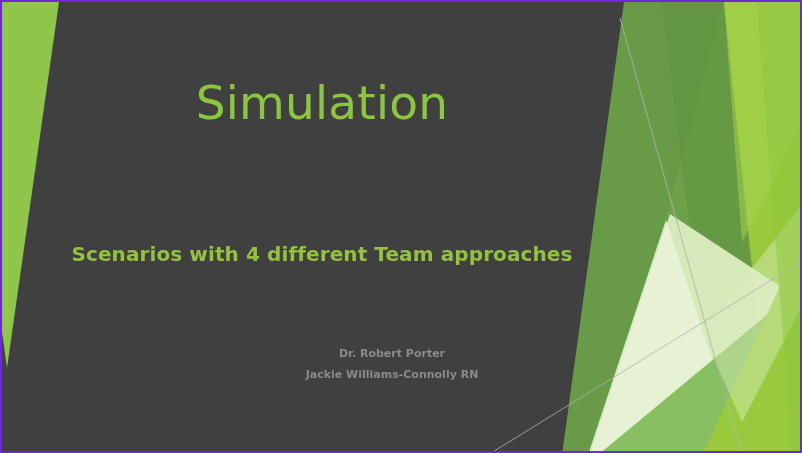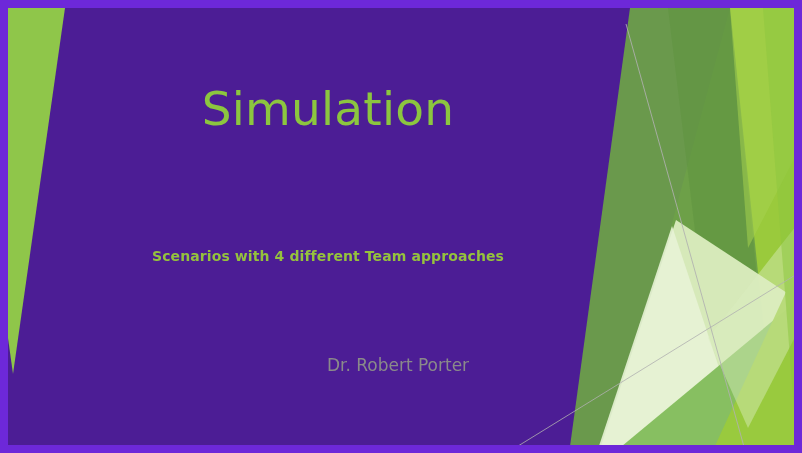--- a/index.html
+++ b/index.html
@@ -4,24 +4,24 @@
 <style>
   html, body {
     margin: 0;
     padding: 0;
     background: #ffffff;
   }
   #slide {
     position: relative;
     width: 802px;
     height: 453px;
-    background: #4c1d95;
+    background: #404040;
     overflow: hidden;
     box-sizing: border-box;
-    border: 8px solid #6d28d9;
+    border: 2px solid #6d28d9;
     font-family: "DejaVu Sans", sans-serif;
   }
   #decor {
     position: absolute;
     left: 0;
     top: 0;
     width: 802px;
     height: 453px;
     pointer-events: none;
   }
@@ -50,38 +50,38 @@
   }
   #subtitle-block {
     position: absolute;
     left: 40px;
     top: 240px;
     width: 560px;
     text-align: center;
   }
   #subtitle-line {
     font-family: "DejaVu Sans", sans-serif;
-    font-size: 14px;
+    font-size: 20px;
     font-weight: 700;
     color: #94C councils;
     color: #95C23D;
     letter-spacing: 0.1px;
     white-space: nowrap;
   }
   #author-block {
     position: absolute;
     left: 180px;
     top: 341px;
     width: 420px;
     text-align: center;
   }
   .author-line {
     font-family: "DejaVu Sans", sans-serif;
-    font-size: 17px;
-    font-weight: 400;
+    font-size: 11px;
+    font-weight: 700;
     color: #8A8A8A;
     line-height: 1.95;
     white-space: nowrap;
   }
 </style>
 </head>
 <body>
 
 <div id="slide">
 
@@ -120,17 +120,18 @@
     <div id="title-block">
       <div class="title-line">Simulation</div>
     </div>
 
     <div id="subtitle-block">
       <div id="subtitle-line">Scenarios with 4 different Team approaches</div>
     </div>
 
     <div id="author-block">
       <div class="author-line">Dr. Robert Porter</div>
+      <div class="author-line">Jackie Williams-Connolly RN</div>
     </div>
 
   </div>
 
 </div>
 
 </body></html>

